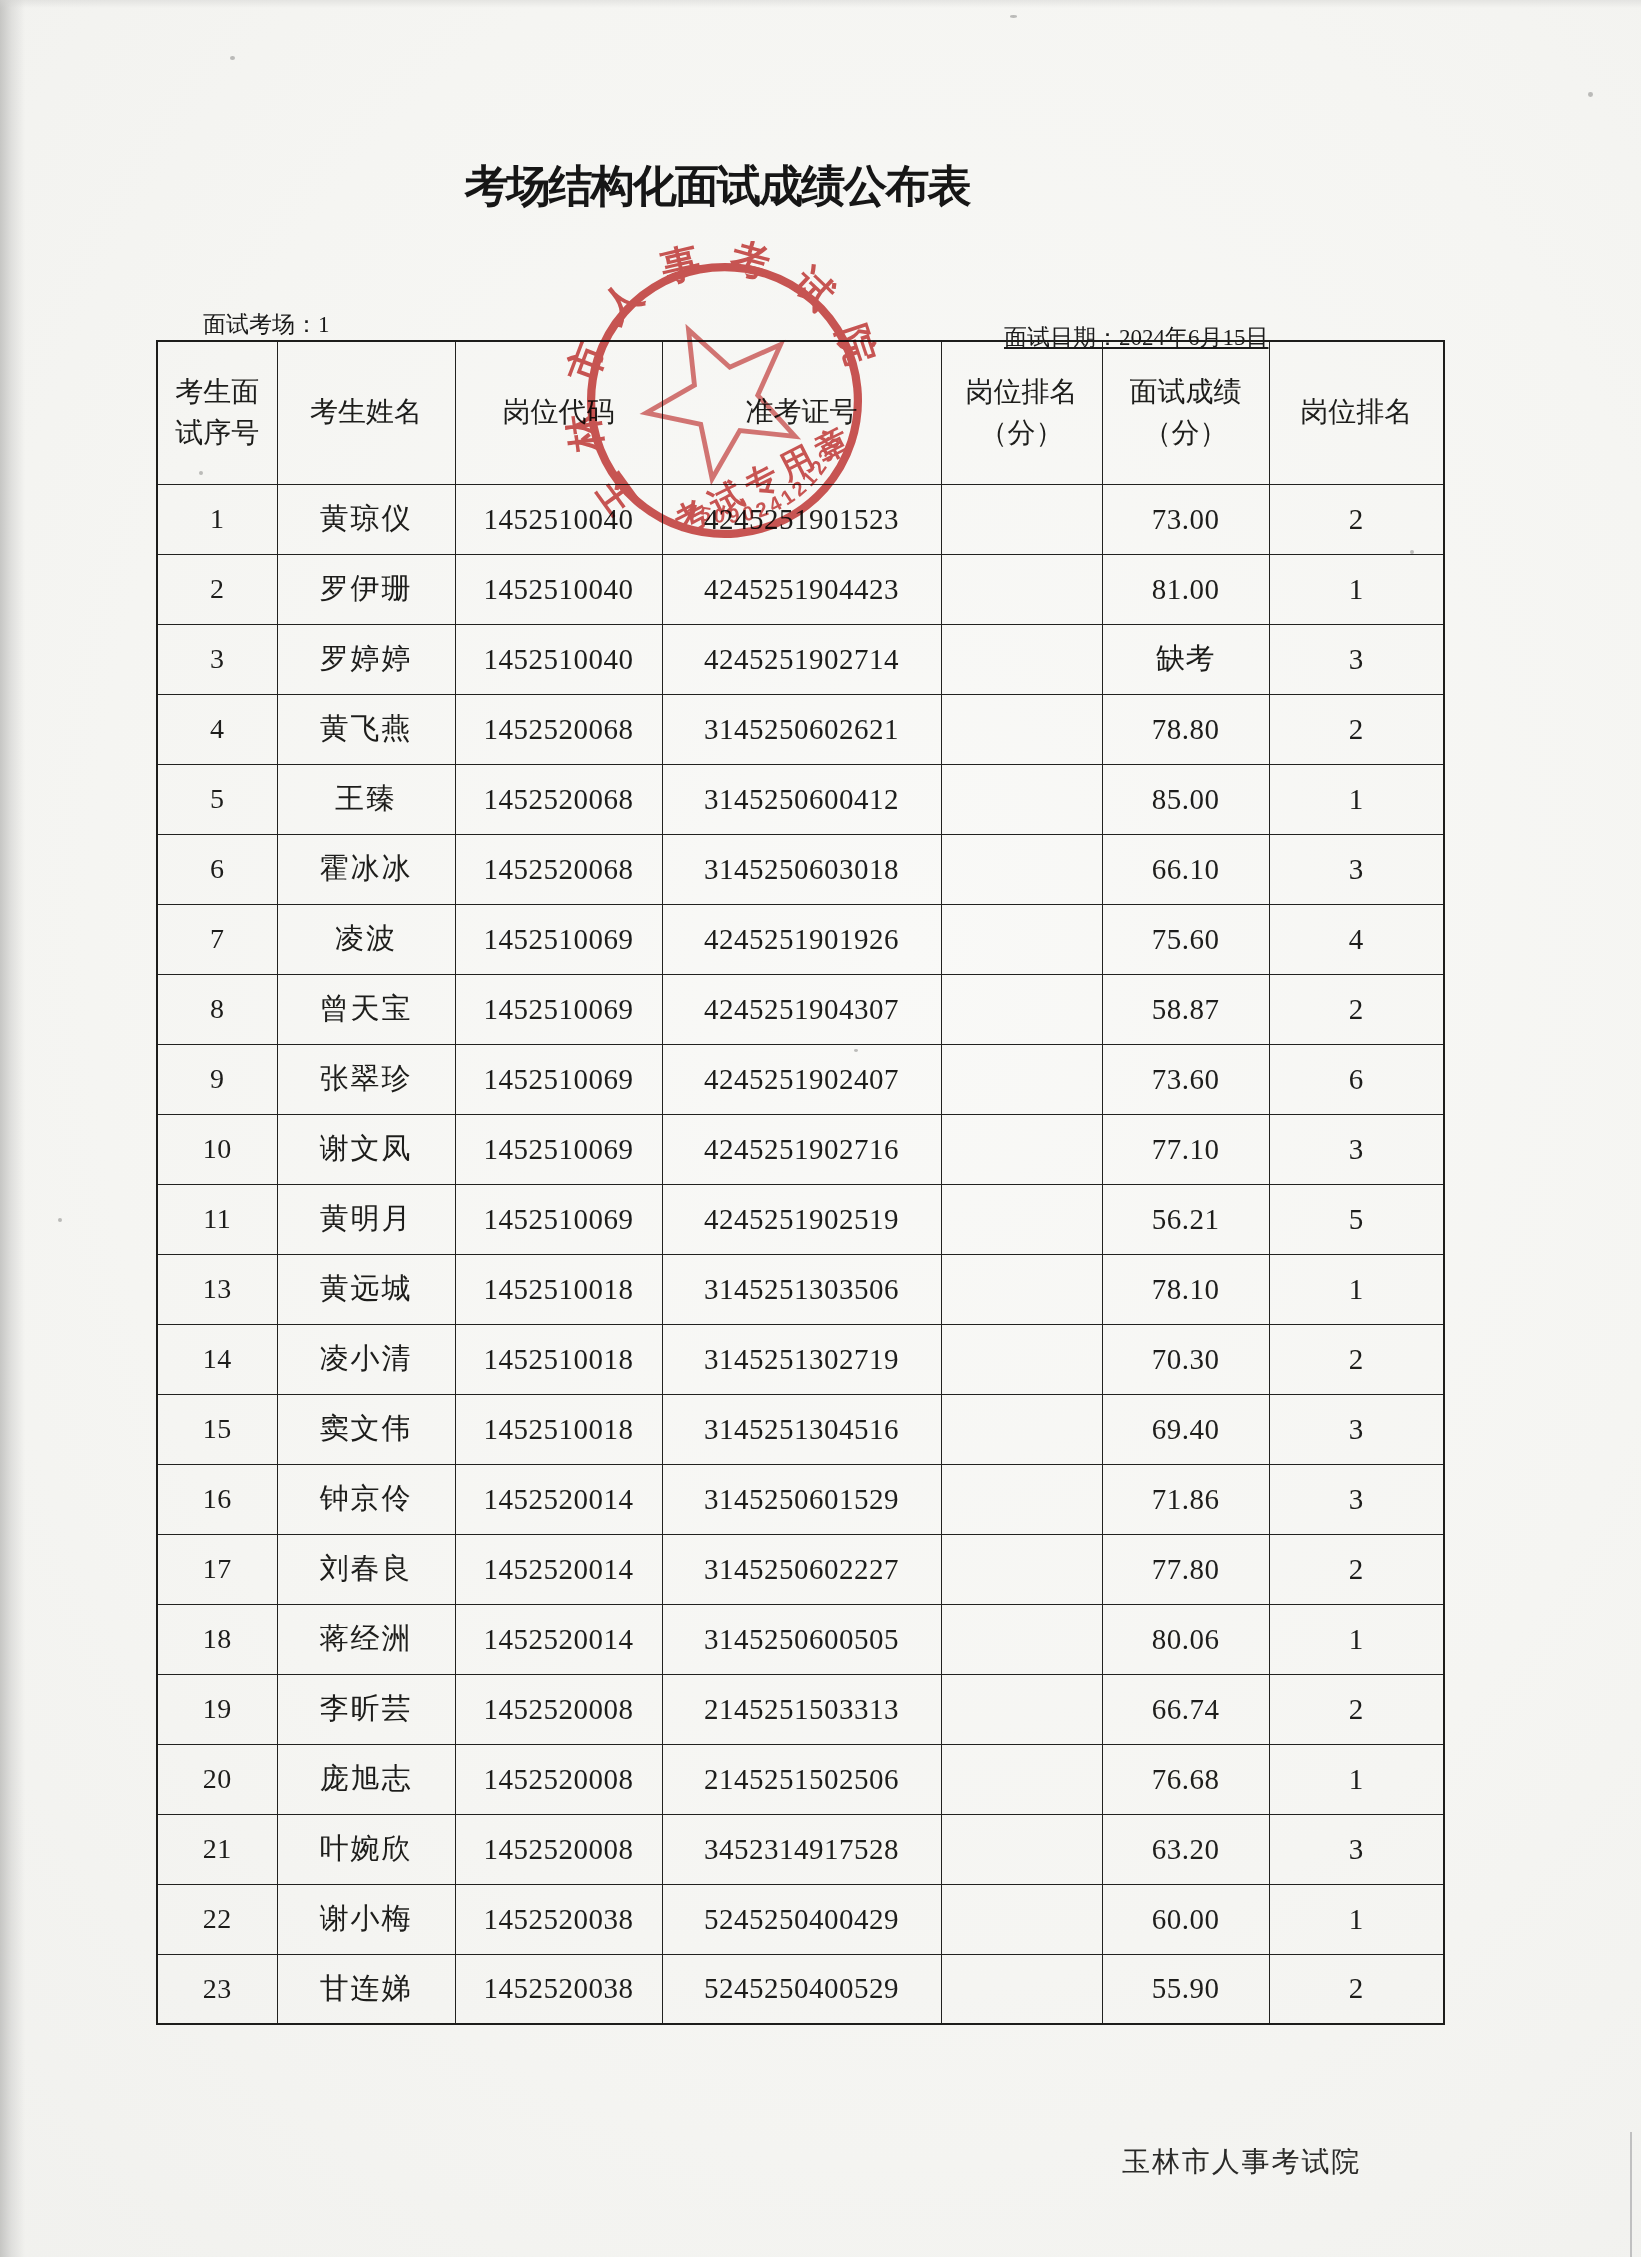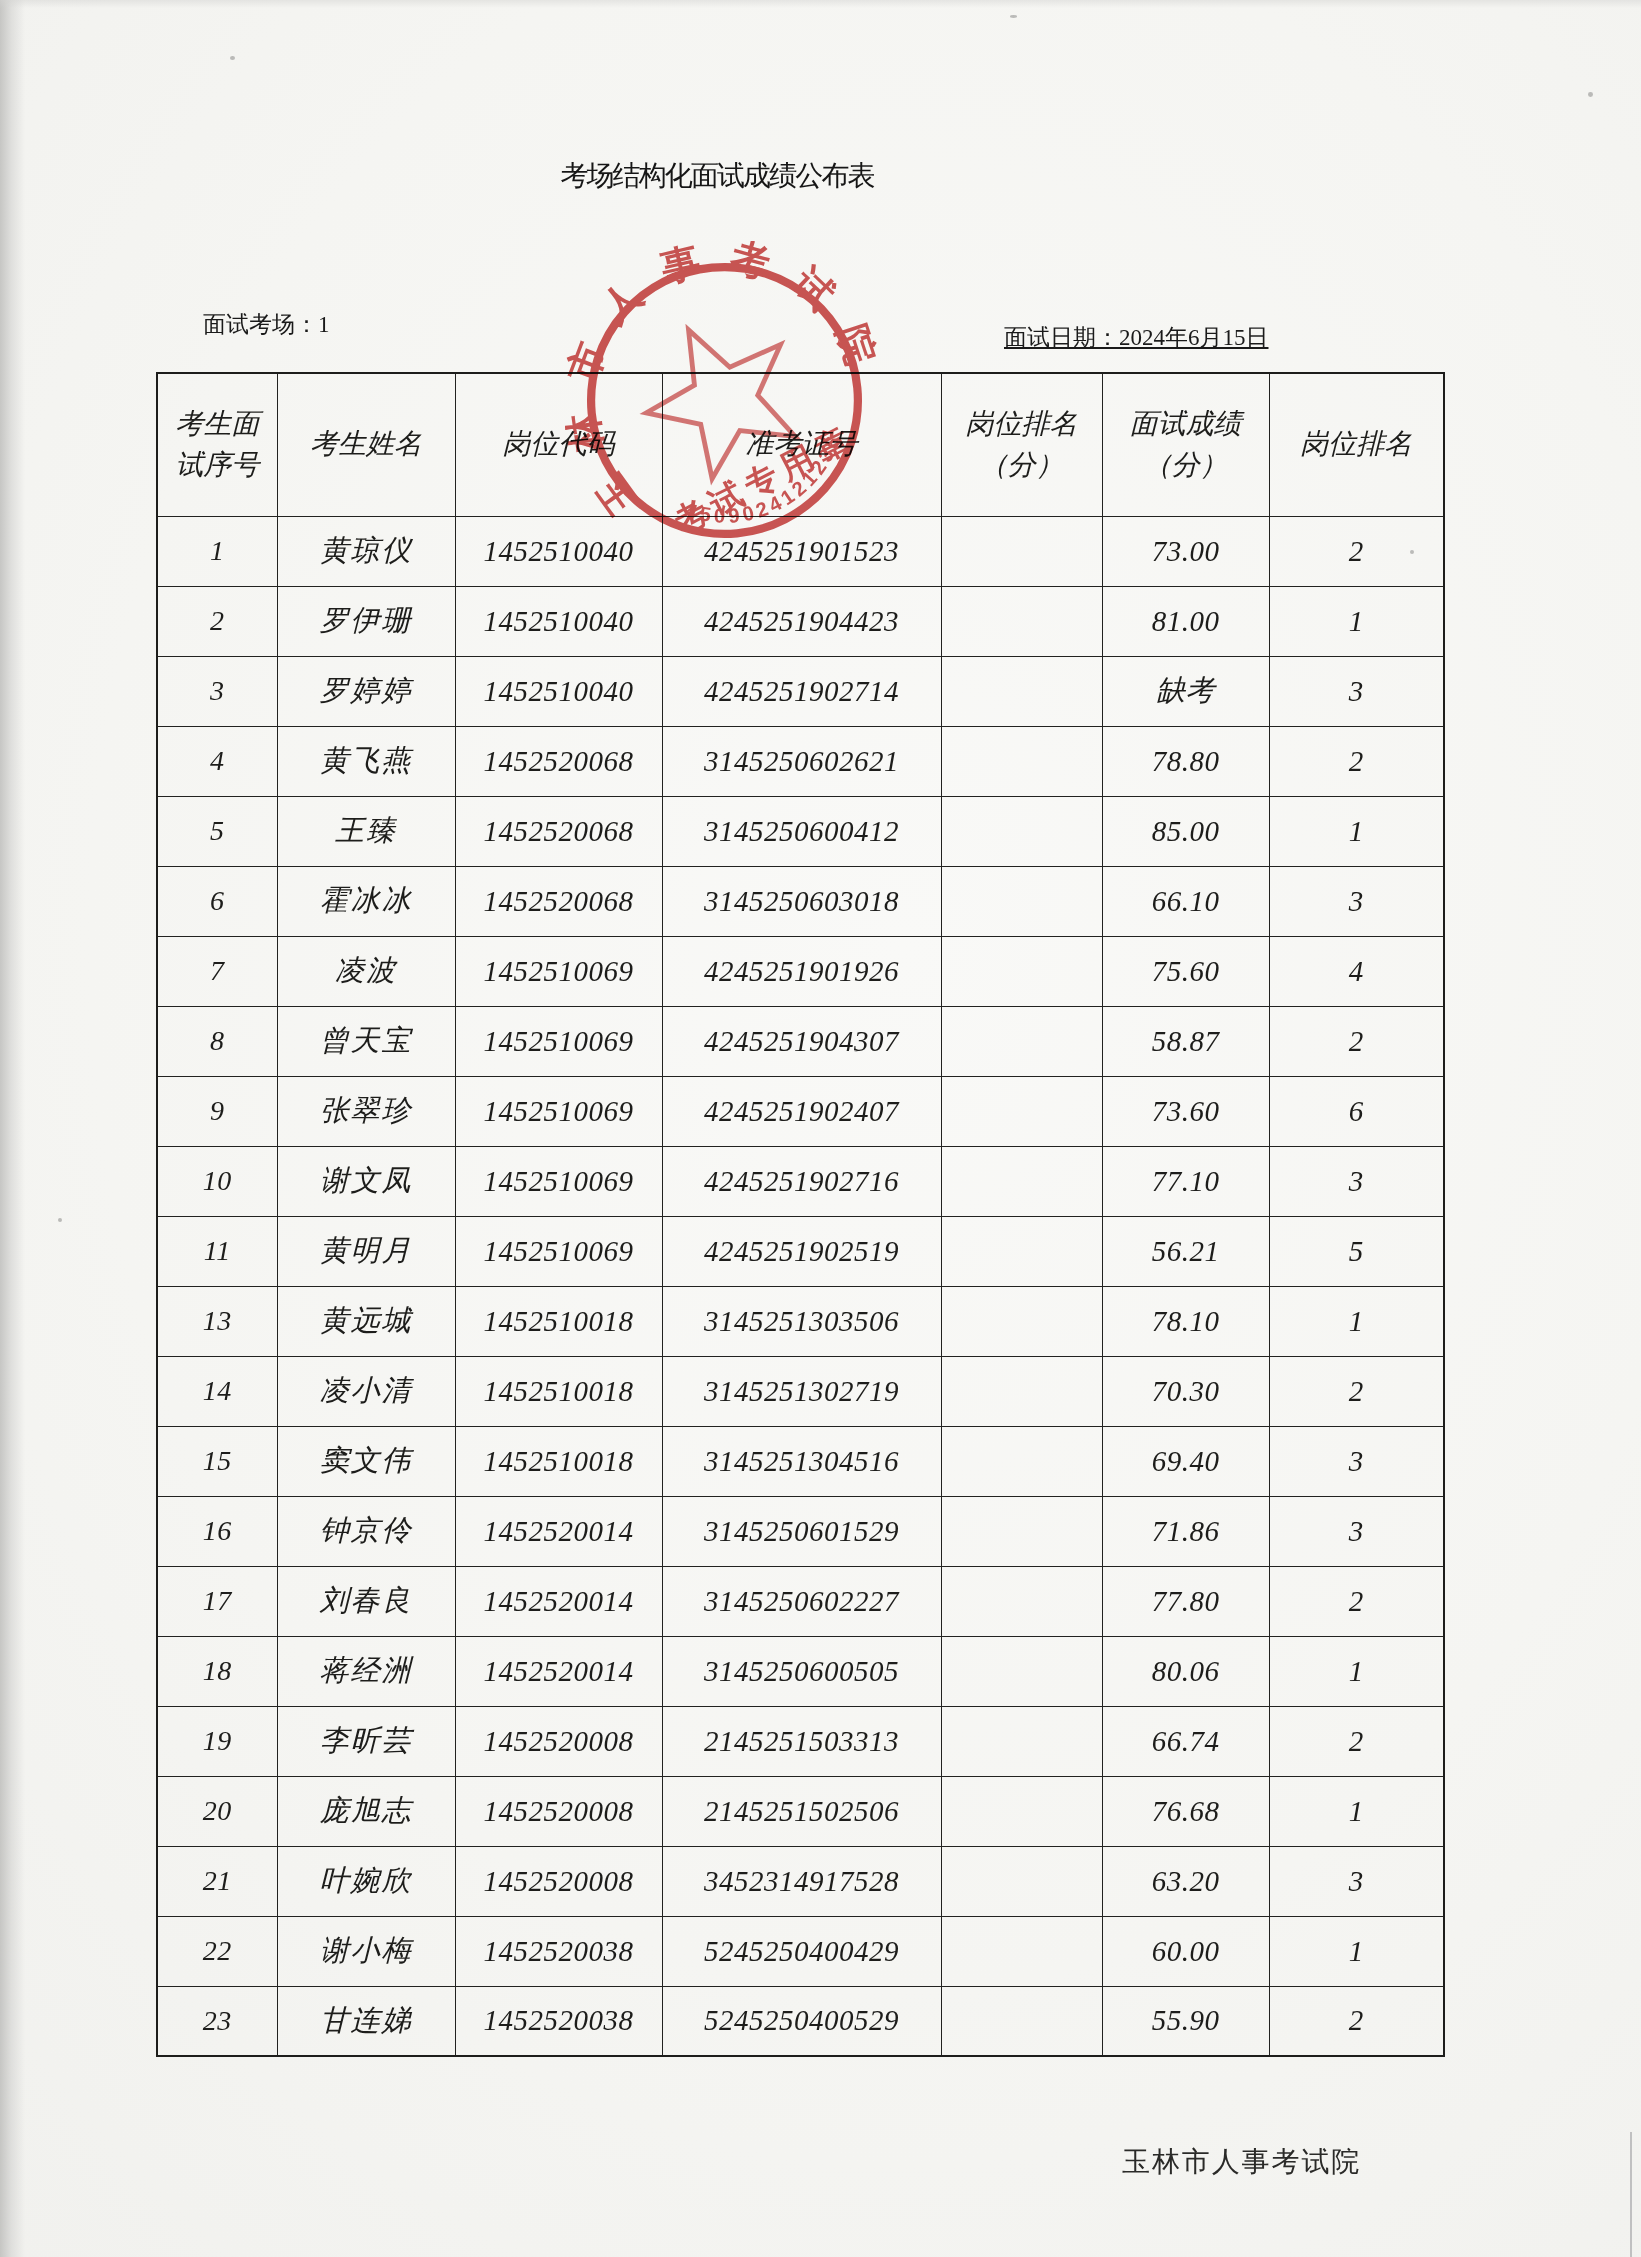--- a/index.html
+++ b/index.html
@@ -18,32 +18,31 @@
     opacity:.75;}
   .edge-top{position:absolute;left:0;top:0;width:100%;height:7.7px;
     background:linear-gradient(180deg,#d4d4d2 0%,rgba(245,245,242,0) 100%);opacity:.5;}
   .edge-right-line{position:absolute;right:8.7px;top:2132px;width:1.9px;height:126px;
     background:#97979a;opacity:.55;}
   .speck{position:absolute;background:#8a8a88;border-radius:50%;opacity:.55;}
 
   .title{
     position:absolute;left:717px;top:157px;transform:translateX(-50%);
     font-family:"Liberation Sans","DejaVu Sans",sans-serif;
-    font-weight:400;font-size:28px;letter-spacing:-1.9px;color:#161616;
+    font-weight:700;font-size:44px;letter-spacing:-1.9px;color:#161616;
     white-space:nowrap;
   }
   .meta{position:absolute;font-size:23px;white-space:nowrap;color:#1a1a1a;}
   .meta-left{left:203px;top:309px;}
   .meta-right{left:1004px;top:322px;text-decoration:underline;}
 
   table.results{
-    position:absolute;left:156px;top:372px;
+    position:absolute;left:156px;top:340px;
     width:1286px;border-collapse:collapse;table-layout:fixed;
     background:transparent;
-    font-style:italic;
   }
   table.results th,table.results td{
     border:1.9px solid #222220;
     text-align:center;vertical-align:middle;
     font-weight:normal;color:#1d1d1b;
     padding:0;overflow:hidden;
   }
   table.results{border:2.9px solid #1d1d1b;}
   thead tr{height:143px;}
   tbody tr{height:70px;}

